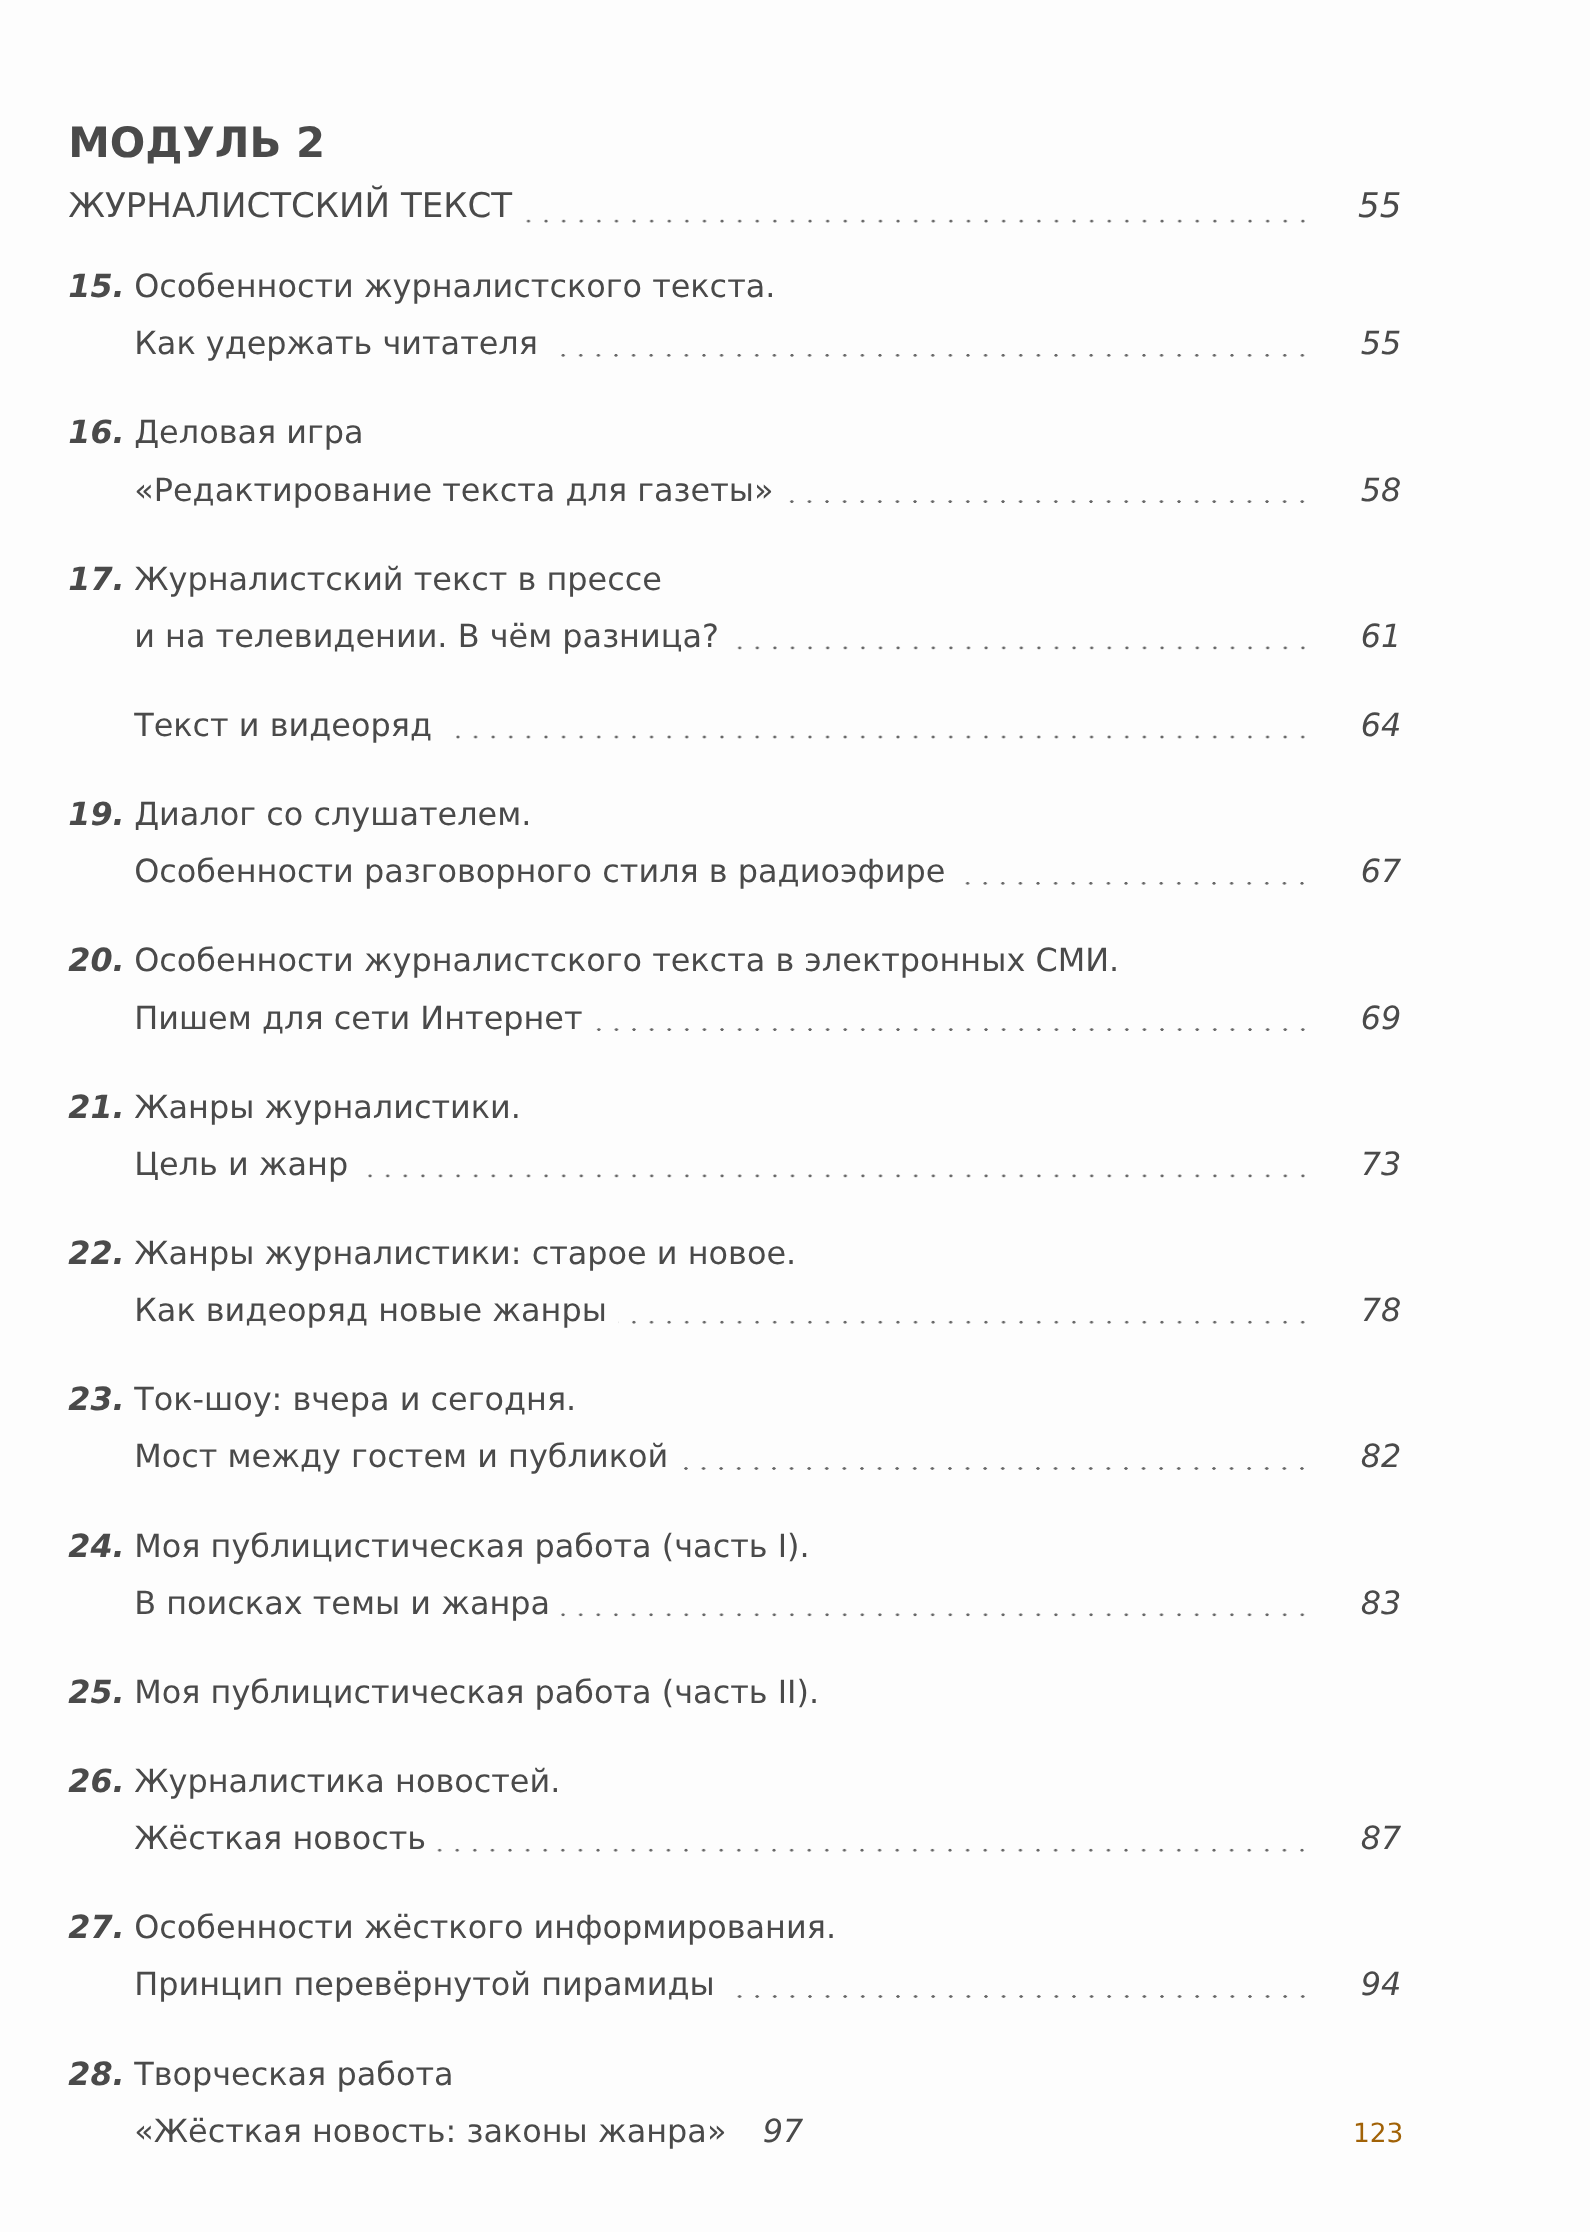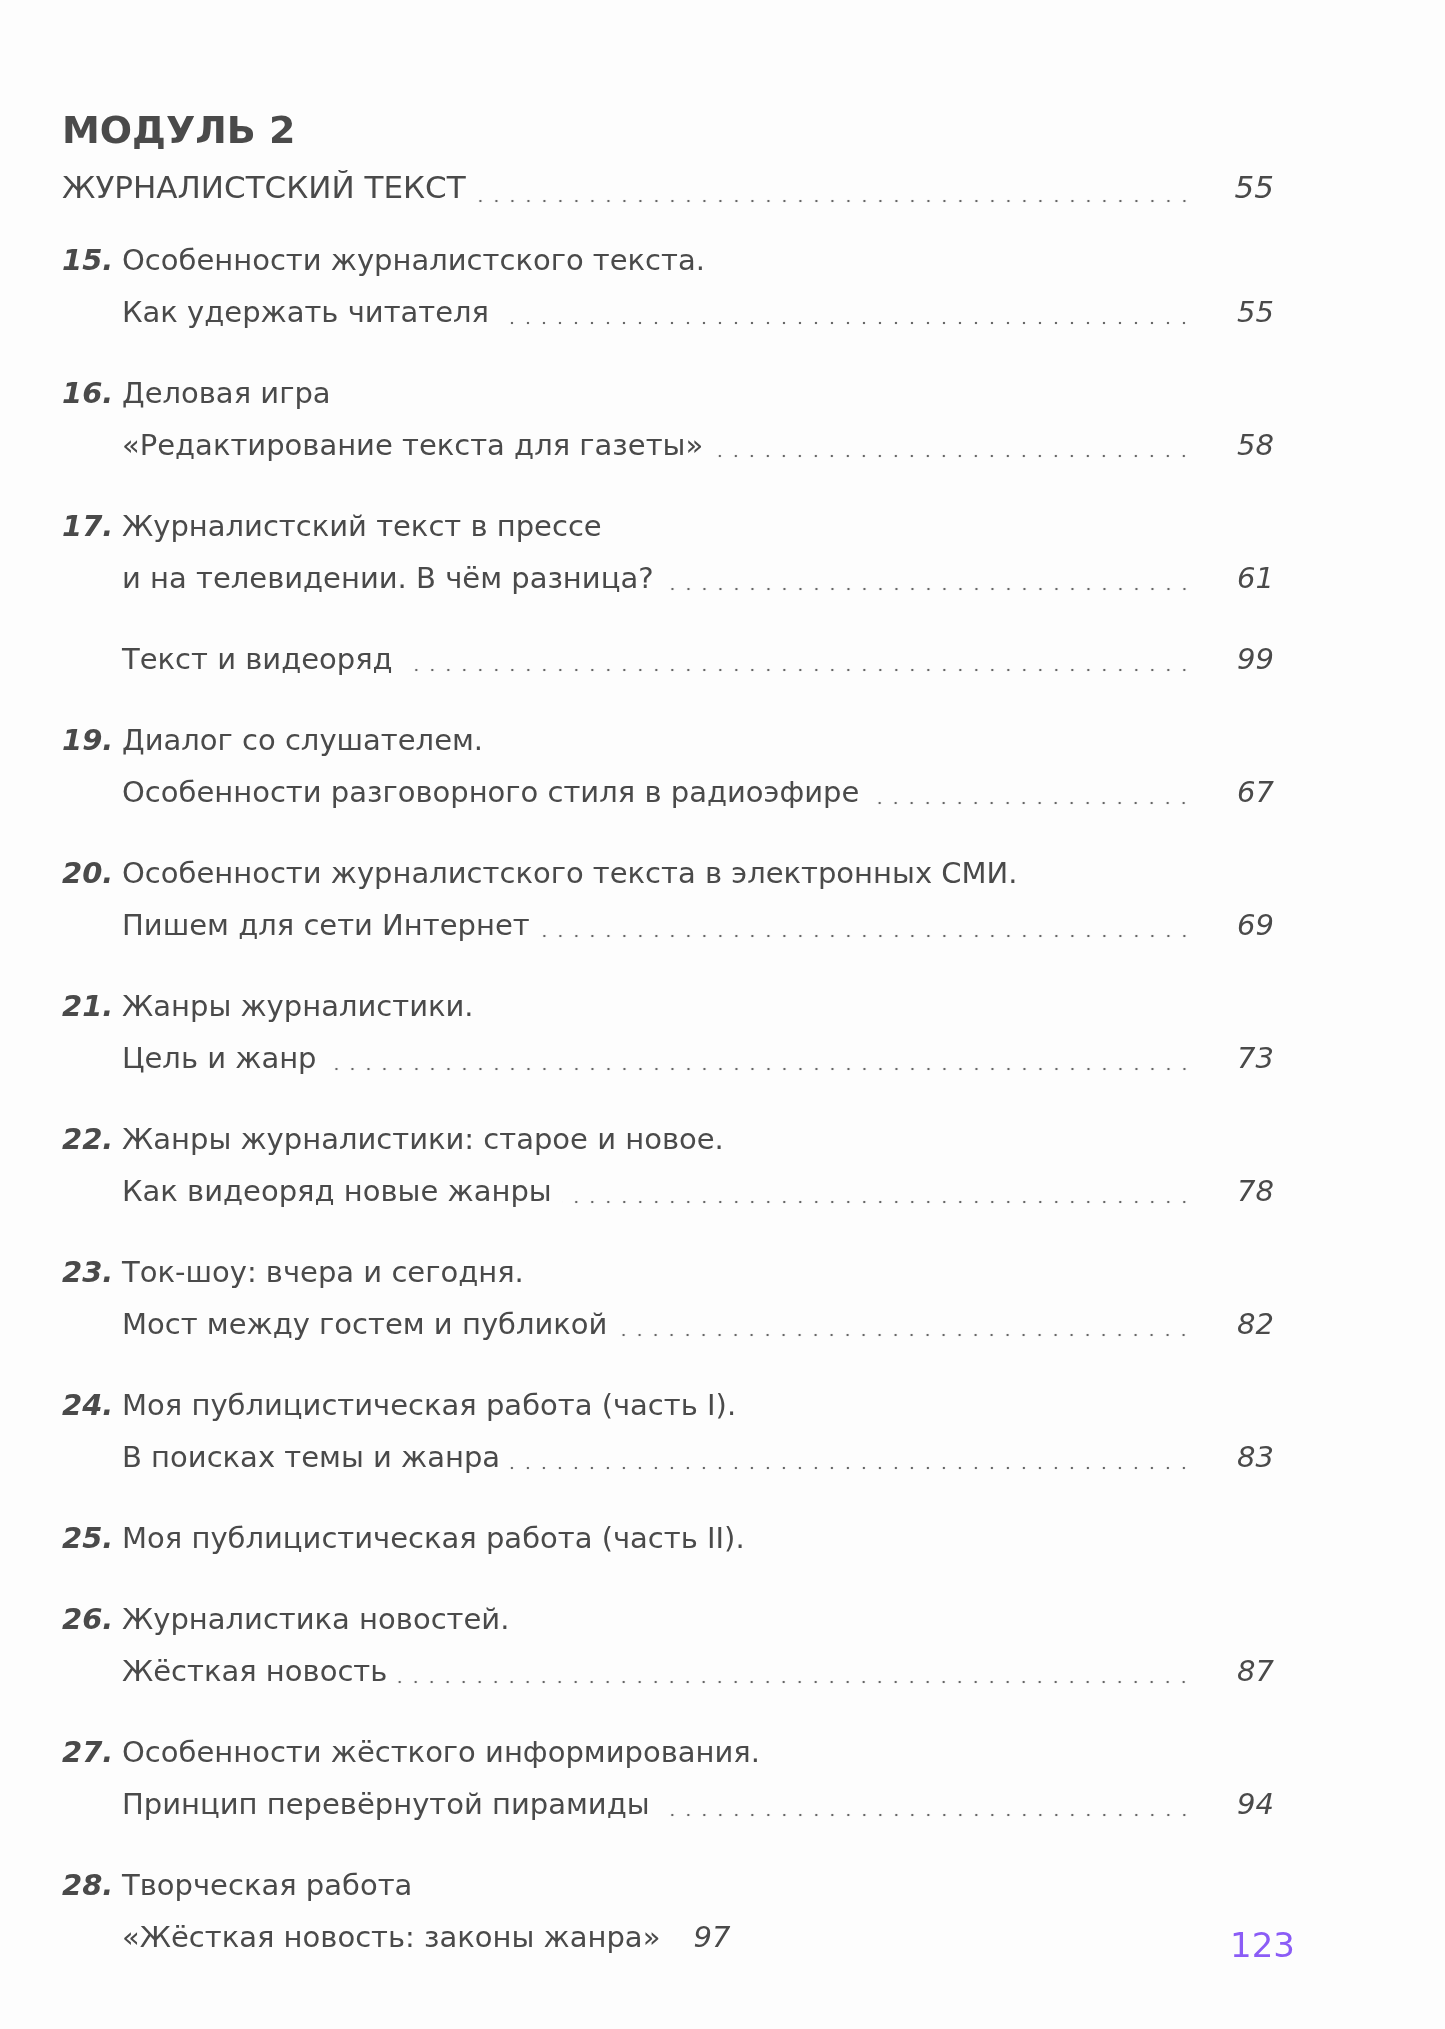--- a/index.html
+++ b/index.html
@@ -64,22 +64,22 @@
     display: inline-block;
     width: 60px;
     font-weight: bold;
     font-style: italic;
   }
   .entry .row { padding-left: 60px; }
   .page-number {
     position: absolute;
     left: 1230px;
     top: 1925px;
-    font-size: 34px;
-    color: #8b5cf6;
+    font-size: 24px;
+    color: #a16207;
   }
 </style>
 </head>
 <body>
 
 <div class="page">
   <div class="module-title">МОДУЛЬ 2</div>
 
   <div class="row section-row">
     <span class="label">ЖУРНАЛИСТСКИЙ ТЕКСТ</span>
@@ -109,21 +109,21 @@
         <div class="row">
           <span class="label">и на телевидении. В чём разница?</span>
           <span class="dots"></span>
           <span class="pg">61</span>
         </div>
       </div>
       <div class="entry">
         <div class="row">
           <span class="label">Текст и видеоряд</span>
           <span class="dots"></span>
-          <span class="pg">99</span>
+          <span class="pg">64</span>
         </div>
       </div>
       <div class="entry">
         <div class="first"><span class="num">19.</span><span>Диалог со слушателем.</span></div>
         <div class="row">
           <span class="label">Особенности разговорного стиля в радиоэфире</span>
           <span class="dots"></span>
           <span class="pg">67</span>
         </div>
       </div>

